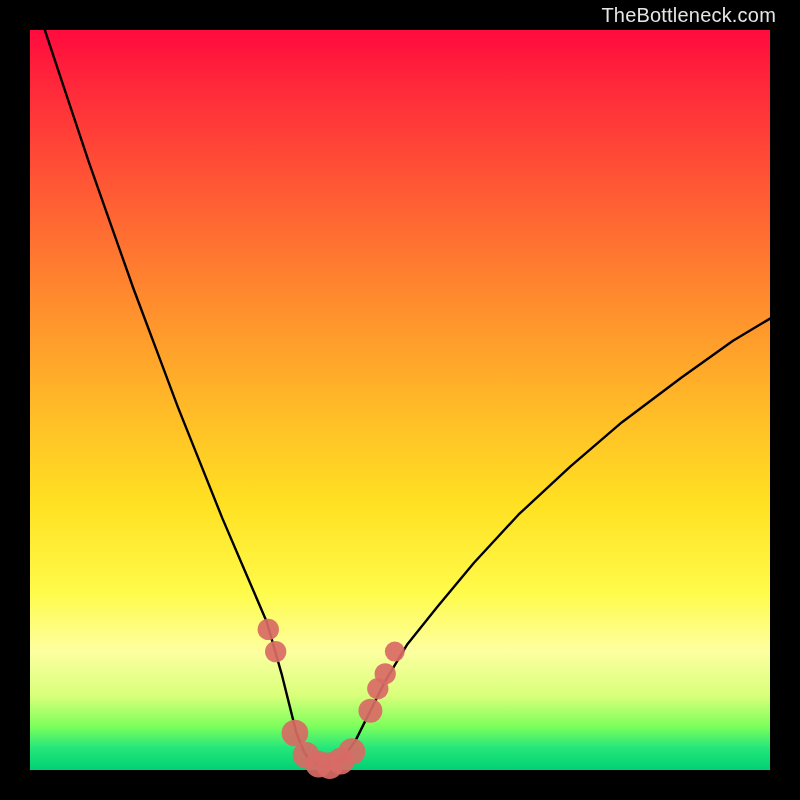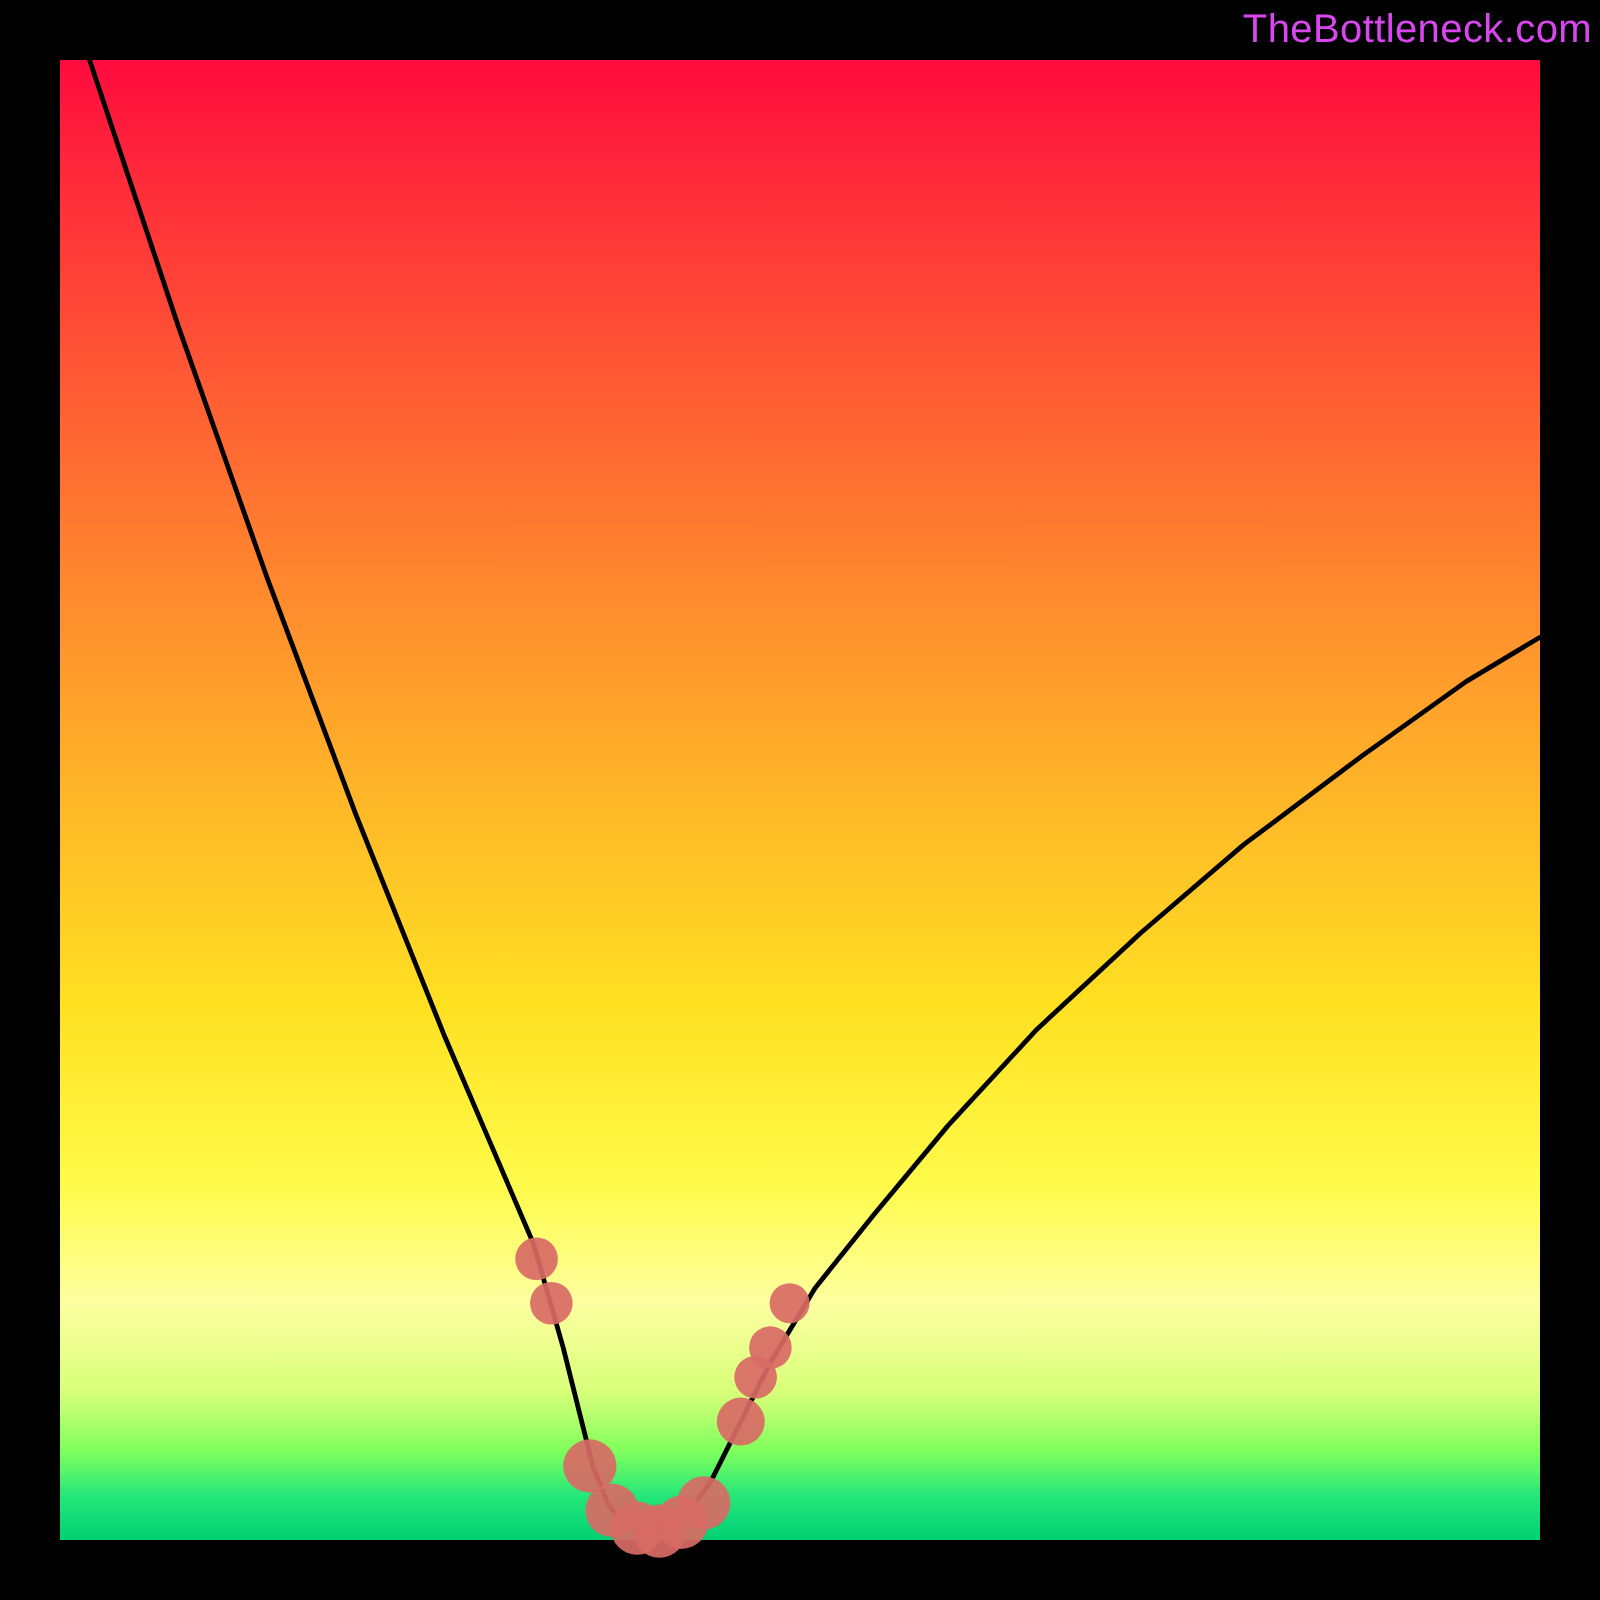--- a/index.html
+++ b/index.html
@@ -46,22 +46,22 @@
     position: absolute;
     left: 0;
     top: 0;
     width: 740px;
     height: 740px;
     overflow: visible;
   }
   .watermark {
     position: absolute;
     top: 4px;
-    right: 4px;
-    color: #d946ef;
+    right: 24px;
+    color: #e5e5e5;
     font-size: 20px;
     font-weight: 500;
     letter-spacing: 0.2px;
   }
 </style>
 </head>
 <body>
 
 <div class="frame">
   <div class="plot">

